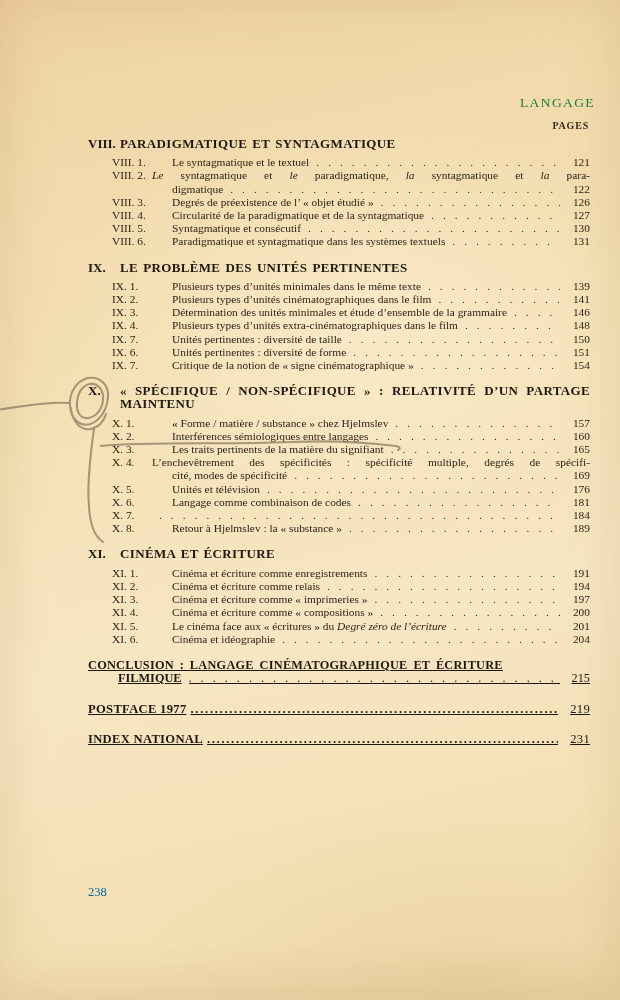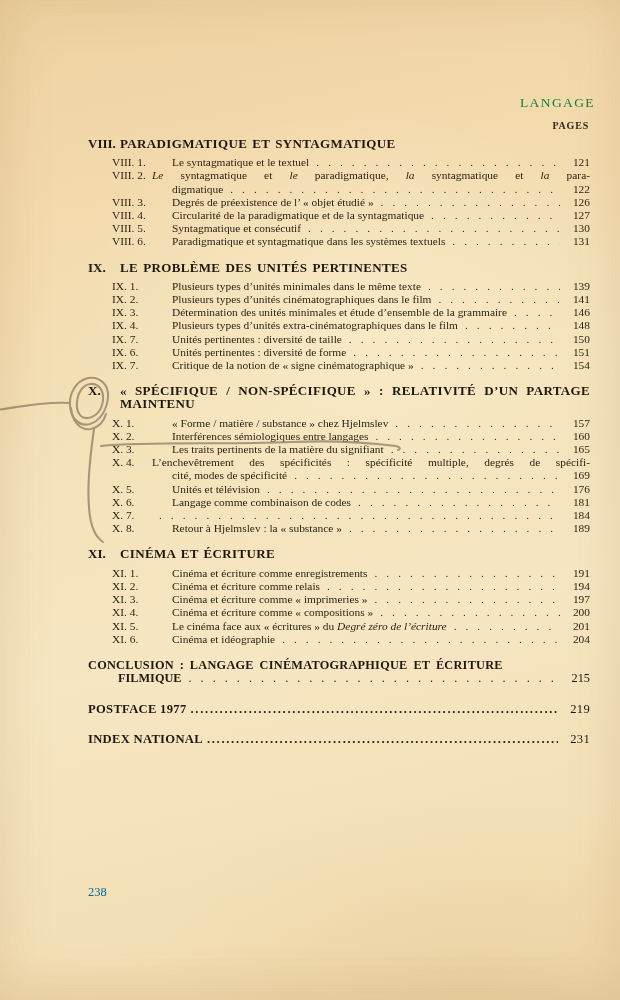--- a/index.html
+++ b/index.html
@@ -38,21 +38,21 @@
   .entry{display:flex;font-size:11.4px;line-height:13.2px;}
   .e-num{width:40px;flex:none;}
   .e-body{flex:1;min-width:0;}
   .e-line.flex{display:flex;align-items:baseline;}
   .e-text{white-space:nowrap;margin-left:20px;}
   .leader{flex:1;overflow:hidden;white-space:nowrap;min-width:0;color:#2a2214;}
   .leader.spaced{letter-spacing:9px;margin:0 2px 0 7px;font-weight:normal;}
   .leader.dense{letter-spacing:1.7px;margin:0 4px;font-weight:bold;}
   .e-page{width:28px;flex:none;text-align:right;font-weight:normal;}
   .it{font-style:italic;}
-  .tail{margin-top:13px;font-weight:bold;font-size:12.3px;line-height:13.4px;color:#1f1810;}
+  .tail{margin-top:13px;font-weight:bold;font-size:12.3px;line-height:13.4px;color:#1f1810;text-decoration:underline;}
   .tail-line1{word-spacing:2.5px;letter-spacing:0.25px;}
   .tail-label.indent{padding-left:30px;}
   .tail.postface,.tail.index{margin-top:17px;font-size:12.6px;letter-spacing:0.3px;}
   #folio{position:absolute;left:88px;top:885px;font-size:12.5px;color:#0369a1;}
   #pencil{position:absolute;inset:0;pointer-events:none;}
 </style>
 </head>
 <body>
 
 <div class="paper"></div>

